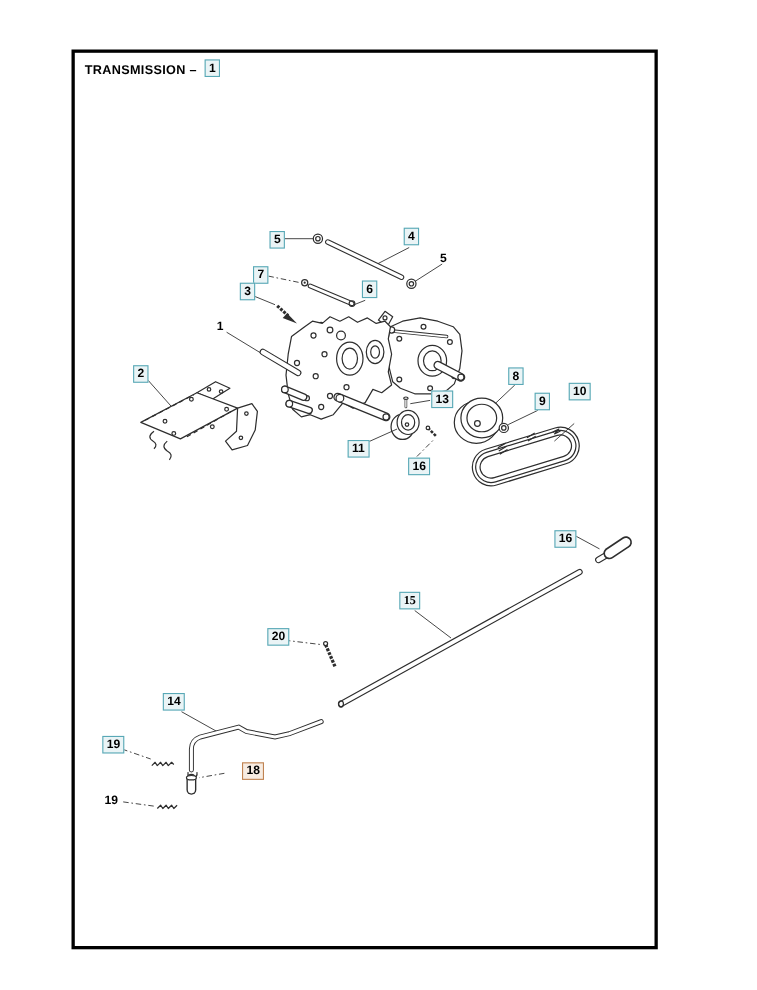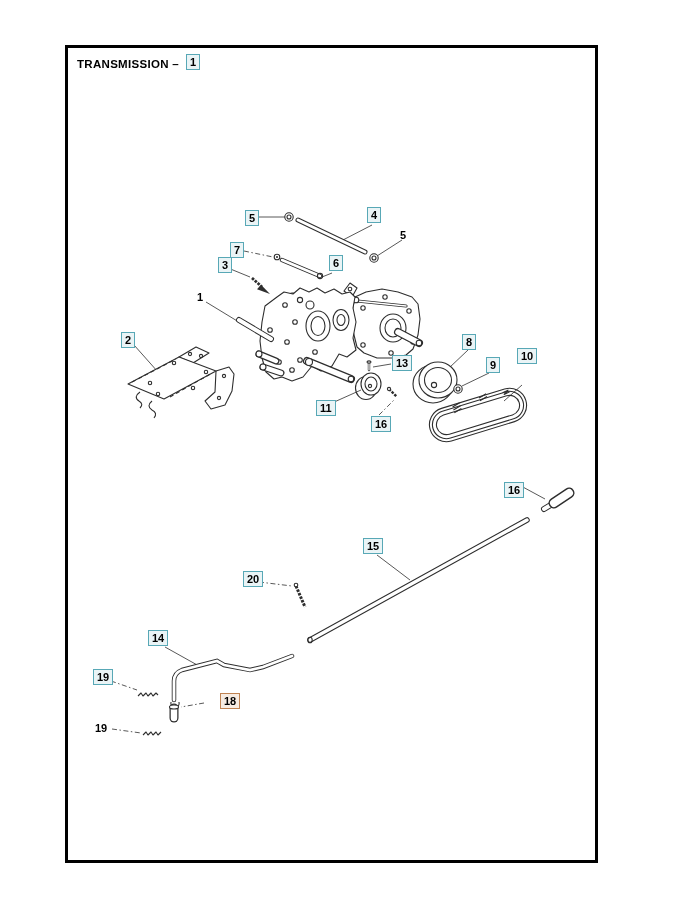--- a/index.html
+++ b/index.html
@@ -254,21 +254,21 @@
       <div class="callout teal" style="left: 329px; top: 255px;">6</div>
       <div class="callout plain" style="left: 197px; top: 291px;">1</div>
       <div class="callout teal" style="left: 121px; top: 332px;">2</div>
       <div class="callout teal" style="left: 462px; top: 334px;">8</div>
       <div class="callout teal" style="left: 392px; top: 355px;">13</div>
       <div class="callout teal" style="left: 486px; top: 357px;">9</div>
       <div class="callout teal" style="left: 517px; top: 348px;">10</div>
       <div class="callout teal" style="left: 316px; top: 400px;">11</div>
       <div class="callout teal" style="left: 371px; top: 416px;">16</div>
       <div class="callout teal" style="left: 504px; top: 470px; margin-top: 12px;">16</div>
-      <div class="callout teal" style="left: 363px; top: 538px;">15</div>
+      <div class="callout teal" style="left: 363px; top: 538px; font-family: Liberation Serif, serif;">15</div>
       <div class="callout teal" style="left: 243px; top: 571px;">20</div>
       <div class="callout teal" style="left: 148px; top: 630px;">14</div>
       <div class="callout teal" style="left: 93px; top: 669px;">19</div>
       <div class="callout orange" style="left: 220px; top: 693px;">18</div>
       <div class="callout plain" style="left: 95px; top: 722px;">19</div>
     </div>
 
 </div>
 
 </body></html>

